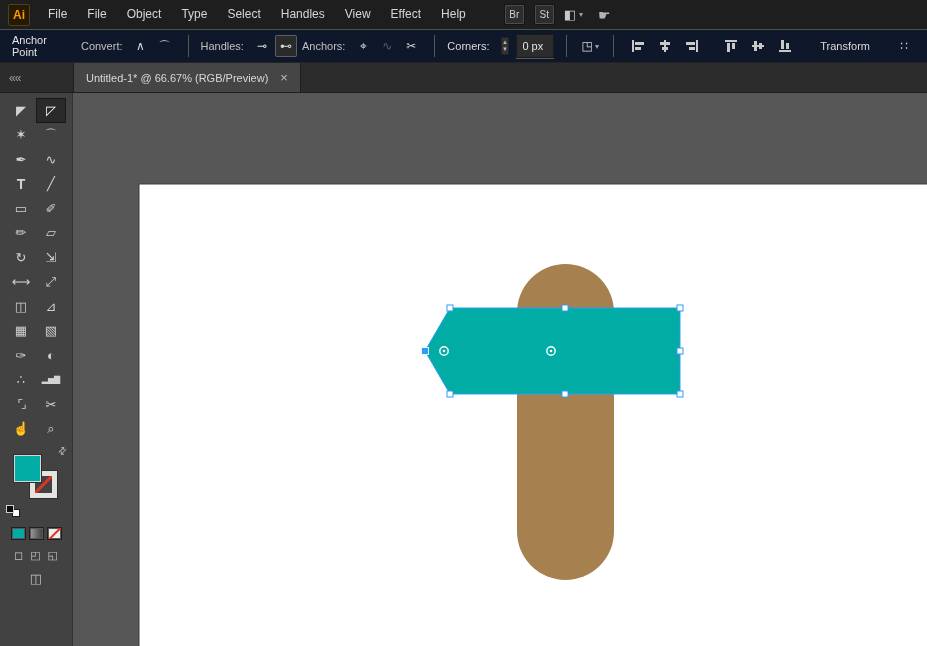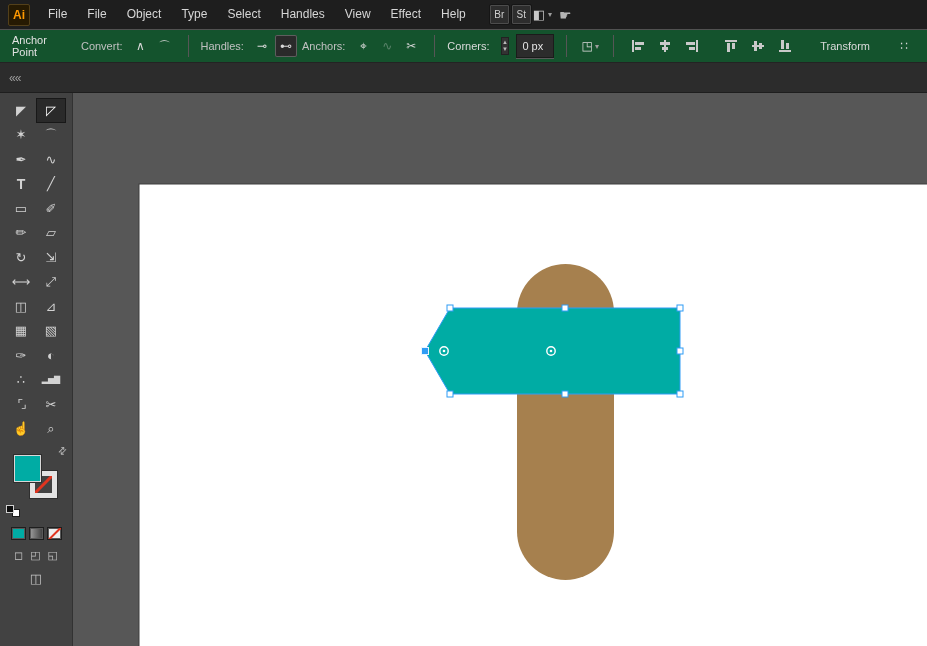--- a/index.html
+++ b/index.html
@@ -5,28 +5,28 @@
   * { box-sizing: border-box; margin: 0; padding: 0; }
   html,body { width: 927px; height: 646px; overflow: hidden; }
   body { font-family: "Liberation Sans", sans-serif; background: #575757; }
   .app { position: relative; width: 927px; height: 646px; display: flex; flex-direction: column; background:#575757; }
 
   
   .menubar { height: 29px; background: #1e1e1e; display: flex; align-items: center; padding: 0 8px; color: #d6d6d6; font-size: 12px; flex: 0 0 auto; }
   .logo { width: 22px; height: 22px; display: flex; align-items: center; justify-content: center; color: var(--accent_orange); font-weight: bold; font-size: 12px; background: #261a02; border: 1px solid #53401a; border-radius: 2px; margin-right: 8px; }
   .menus { display: flex; align-items: center; height: 29px; }
   .menu-item { padding: 0 10px; line-height: 29px; cursor: default; }
-  .menubar-right { margin-left: 13px; display: flex; align-items: center; gap: 1px; }
+  .menubar-right { margin-left: 28px; display: flex; align-items: center; gap: 9px; }
   .badge { width: 21px; height: 21px; background: #2d2d2d; border: 1px solid #151515; box-shadow: inset 0 0 0 1px #4c4c4c; color: #cfcfcf; font-size: 10px; display: flex; align-items: center; justify-content: center; border-radius: 2px; }
   .ws { display: flex; align-items: center; gap: 3px; color: #c9c9c9; font-size: 13px; }
   .caret { font-size: 8px; color: #9d9d9d; }
   .touch { color: #b3b3b3; font-size: 14px; margin-left: 6px; }
 
   
-  .controlbar { height: 34px; background: #14532d; border-top: 1px solid #515151; border-bottom: 1px solid #232323; display: flex; align-items: center; font-size: 11px; color: #c6c6c6; padding: 0 12px; gap: 5px; flex: 0 0 auto; }
+  .controlbar { height: 34px; background: #0f172a; border-top: 1px solid #515151; border-bottom: 1px solid #232323; display: flex; align-items: center; font-size: 11px; color: #c6c6c6; padding: 0 12px; gap: 5px; flex: 0 0 auto; }
   .cb-title { color: #e2e2e2; margin-right: 16px; font-size: 11px; }
   .cb-label { color: #c0c0c0; margin-right: 2px; }
   .btn-group { display: flex; align-items: center; gap: 2px; }
   .icon-btn { min-width: 22px; height: 22px; display: inline-flex; align-items: center; justify-content: center; color: #d8d8d8; font-size: 12px; border-radius: 2px; gap: 2px; }
   .icon-btn[data-state="pressed"] { background: #2a2a2a; box-shadow: inset 0 0 0 1px #5e5e5e; }
   .icon-btn[data-state="disabled"] { opacity: .35; }
   .sep { width: 1px; height: 22px; background: #2e2e2e; border-right: 1px solid #565656; margin: 0 7px; }
   .link { color: #dadada; cursor: default; }
   .stepper { display: flex; flex-direction: column; align-items: center; justify-content: center; width: 11px; height: 18px; background: #333; border: 1px solid #222; margin-left: 6px; }
   .stepper span { font-size: 6px; line-height: 7px; color: #bbb; }
@@ -215,20 +215,24 @@
             </g>
           </svg>
         </span>
     </span>
     <span class="link ml18" data-name="transform-link">Transform</span>
     <span class="icon-btn ml18" data-name="control-panel-menu-icon">∷</span>
   </div>
 
   <div class="tabbar" data-name="document-tab-bar">
     <div class="tab-collapse" data-name="panel-collapse-icon">««</div>
+    <div class="tab" data-name="document-tab">
+      <span data-name="document-tab-title">Untitled-1* @ 66.67% (RGB/Preview)</span>
+      <span class="tab-close" data-name="close-icon">×</span>
+    </div>
   </div>
 
   <div class="main" data-name="main-area">
 
     <div class="toolbar" data-name="tool-panel">
       <div class="tools" data-name="tools-grid">
 
           <div class="tool" data-name="selection-tool" data-selected="false">
             <span class="tool-glyph" data-name="tool-icon">◤</span>
           </div>

